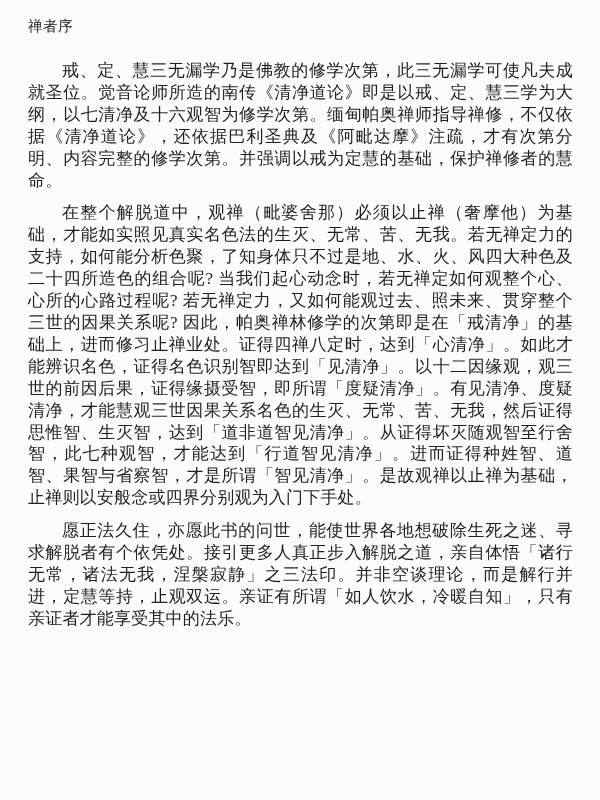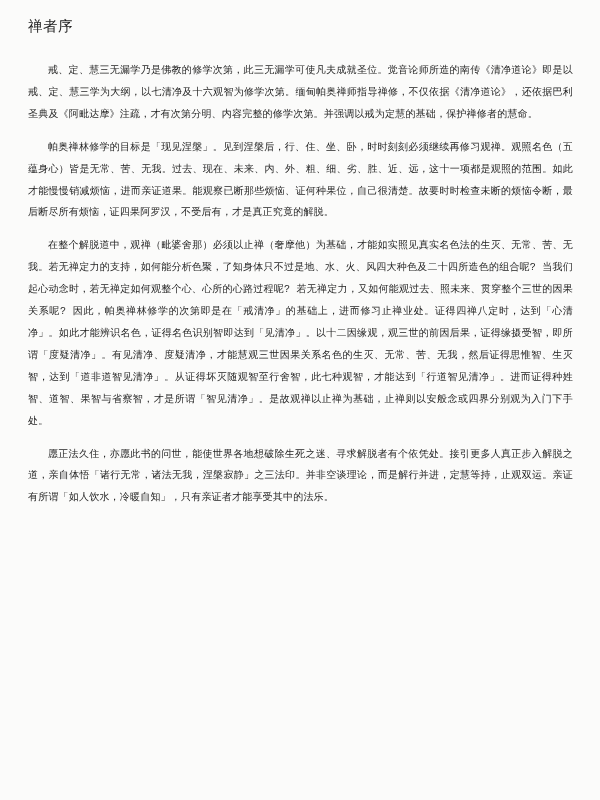--- a/index.html
+++ b/index.html
@@ -20,37 +20,35 @@
     height: 800px;
     padding: 17px 27px 0 28px;
   }
   .doc-title {
     font-size: 14.5px;
     font-weight: 400;
     margin: 0 0 24px 0;
     letter-spacing: 0.5px;
   }
   .para {
-    font-size: 10px;
+    font-size: 17px;
     line-height: 21.9px;
     margin: 0 0 11px 0;
     text-indent: 2em;
     text-align: justify;
     letter-spacing: 0.2px;
-    font-family: Liberation Mono, monospace;
   }
 </style>
 </head>
 <body>
 
 <div class="page">
   <h1 class="doc-title">禅者序</h1>
 
   <p class="para">戒、定、慧三无漏学乃是佛教的修学次第，此三无漏学可使凡夫成就圣位。觉音论师所造的南传《清净道论》即是以戒、定、慧三学为大纲，以七清净及十六观智为修学次第。缅甸帕奥禅师指导禅修，不仅依据《清净道论》，还依据巴利圣典及《阿毗达摩》注疏，才有次第分明、内容完整的修学次第。并强调以戒为定慧的基础，保护禅修者的慧命。</p>
 
-  <p class="para">帕奥禅林修学的目标是「现见涅槃」。见到涅槃后，行、住、坐、卧，时时刻刻必须继续再修习观禅。观照名色（五蕴身心）皆是无常、苦、无我。过去、现在、未来、内、外、粗、细、劣、胜、近、远，这十一项都是观照的范围。如此才能慢慢销减烦恼，进而亲证道果。能观察已断那些烦恼、证何种果位，自己很清楚。故要时时检查未断的烦恼令断，最后断尽所有烦恼，证四果阿罗汉，不受后有，才是真正究竟的解脱。</p>
 
   <p class="para">在整个解脱道中，观禅（毗婆舍那）必须以止禅（奢摩他）为基础，才能如实照见真实名色法的生灭、无常、苦、无我。若无禅定力的支持，如何能分析色聚，了知身体只不过是地、水、火、风四大种色及二十四所造色的组合呢? 当我们起心动念时，若无禅定如何观整个心、心所的心路过程呢? 若无禅定力，又如何能观过去、照未来、贯穿整个三世的因果关系呢? 因此，帕奥禅林修学的次第即是在「戒清净」的基础上，进而修习止禅业处。证得四禅八定时，达到「心清净」。如此才能辨识名色，证得名色识别智即达到「见清净」。以十二因缘观，观三世的前因后果，证得缘摄受智，即所谓「度疑清净」。有见清净、度疑清净，才能慧观三世因果关系名色的生灭、无常、苦、无我，然后证得思惟智、生灭智，达到「道非道智见清净」。从证得坏灭随观智至行舍智，此七种观智，才能达到「行道智见清净」。进而证得种姓智、道智、果智与省察智，才是所谓「智见清净」。是故观禅以止禅为基础，止禅则以安般念或四界分别观为入门下手处。</p>
 
 
   <p class="para">愿正法久住，亦愿此书的问世，能使世界各地想破除生死之迷、寻求解脱者有个依凭处。接引更多人真正步入解脱之道，亲自体悟「诸行无常，诸法无我，涅槃寂静」之三法印。并非空谈理论，而是解行并进，定慧等持，止观双运。亲证有所谓「如人饮水，冷暖自知」，只有亲证者才能享受其中的法乐。</p>
 
 </div>
 
 </body></html>

